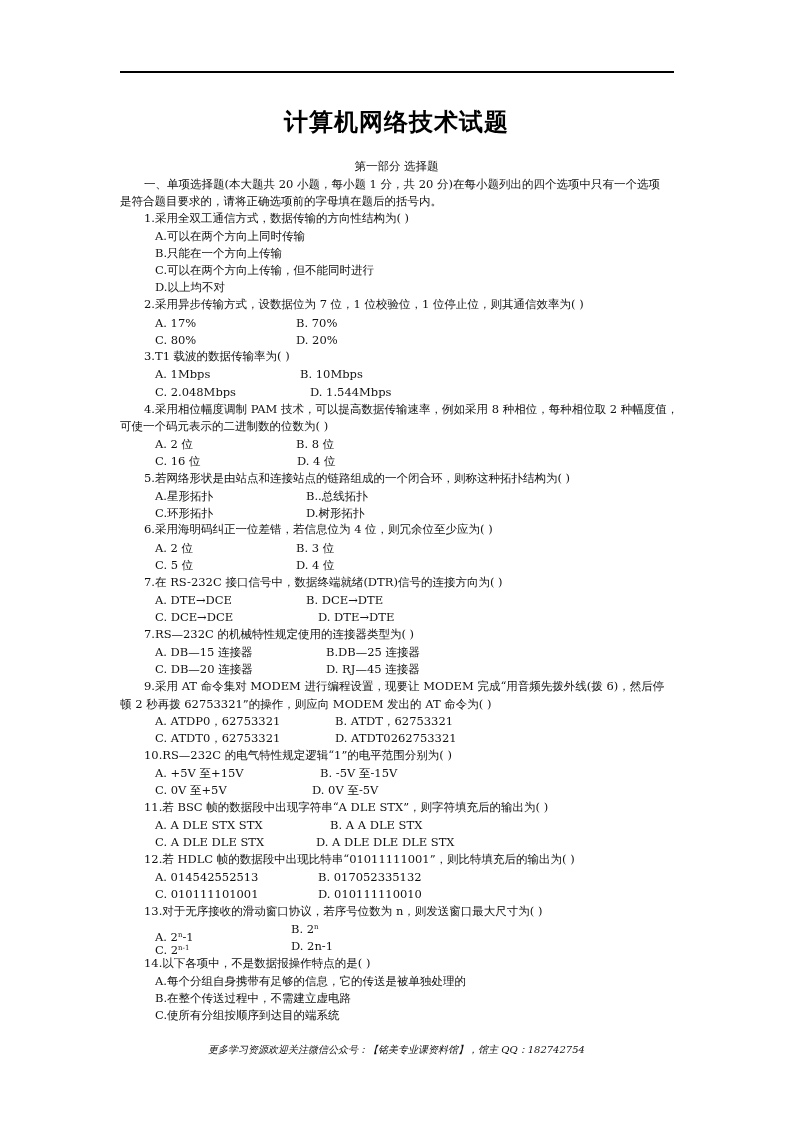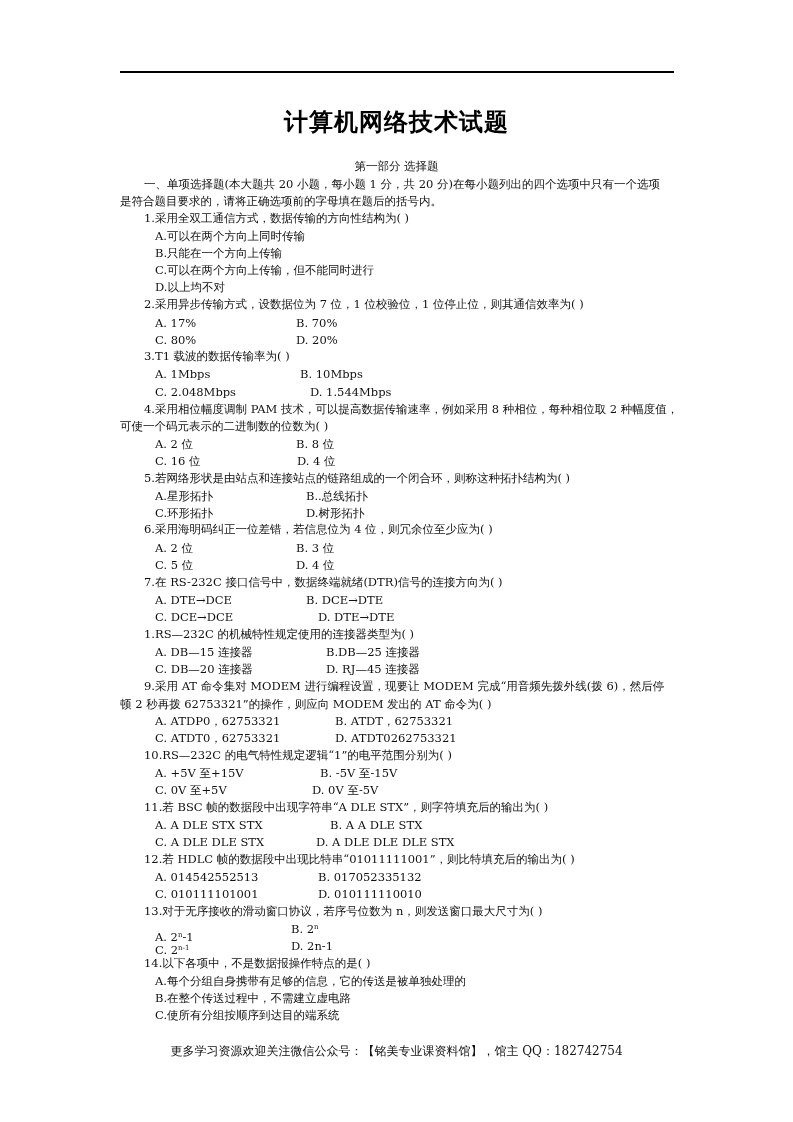--- a/index.html
+++ b/index.html
@@ -8,21 +8,21 @@
     .rule { position: absolute; left: 120px; top: 71px; width: 554px; height: 1.5px; background: #000; }
     .title { position: absolute; left: 0; width: 793px; top: 106px; text-align: center;
              font-family: "DejaVu Sans", "Liberation Sans", sans-serif; font-weight: bold;
              font-size: 24px; letter-spacing: 1px; color: #000; }
     .line { position: absolute; font-size: 11.5px; white-space: nowrap; line-height: 14px; }
     .center { left: 0; width: 793px; text-align: center; }
     .q { left: 144px; }
     .cont { left: 120px; }
     .opt { left: 155px; }
     sup { font-size: 7px; vertical-align: 4px; line-height: 0; }
-    .footer { position: absolute; left: 0; width: 793px; top: 1043px; text-align: center; font-size: 12px; }
+    .footer { position: absolute; left: 0; width: 793px; top: 1043px; text-align: center; font-size: 10px; font-style: italic; }
   </style>
 </head>
 <body>
 
 <div class="rule"></div>
 <div class="title">计算机网络技术试题</div>
 
 <div class="line center" style="top:159px">第一部分   选择题</div>
 <div class="line" style="left:144px;top:177px">一、单项选择题(本大题共 20 小题，每小题 1 分，共 20 分)在每小题列出的四个选项中只有一个选项</div>
 <div class="line cont" style="top:194px">是符合题目要求的，请将正确选项前的字母填在题后的括号内。</div>
@@ -63,21 +63,21 @@
 <div class="line" style="left:296px;top:541px">B. 3 位</div>
 <div class="line opt" style="top:558px">C. 5 位</div>
 <div class="line" style="left:296px;top:558px">D. 4 位</div>
 
 <div class="line q" style="top:575px">7.在 RS-232C 接口信号中，数据终端就绪(DTR)信号的连接方向为(      )</div>
 <div class="line opt" style="top:593px">A. DTE→DCE</div>
 <div class="line" style="left:306px;top:593px">B. DCE→DTE</div>
 <div class="line opt" style="top:610px">C. DCE→DCE</div>
 <div class="line" style="left:318px;top:610px">D. DTE→DTE</div>
 
-<div class="line q" style="top:627px">1.RS—232C 的机械特性规定使用的连接器类型为(      )</div>
+<div class="line q" style="top:627px">7.RS—232C 的机械特性规定使用的连接器类型为(      )</div>
 <div class="line opt" style="top:645px">A. DB—15 连接器</div>
 <div class="line" style="left:326px;top:645px">B.DB—25 连接器</div>
 <div class="line opt" style="top:662px">C. DB—20 连接器</div>
 <div class="line" style="left:326px;top:662px">D. RJ—45 连接器</div>
 
 <div class="line q" style="top:679px">9.采用 AT 命令集对 MODEM 进行编程设置，现要让 MODEM 完成“用音频先拨外线(拨 6)，然后停</div>
 <div class="line cont" style="top:697px">顿 2 秒再拨 62753321”的操作，则应向 MODEM 发出的 AT 命令为(      )</div>
 <div class="line opt" style="top:714px">A. ATDP0，62753321</div>
 <div class="line" style="left:335px;top:714px">B. ATDT，62753321</div>
 <div class="line opt" style="top:731px">C. ATDT0，62753321</div>

